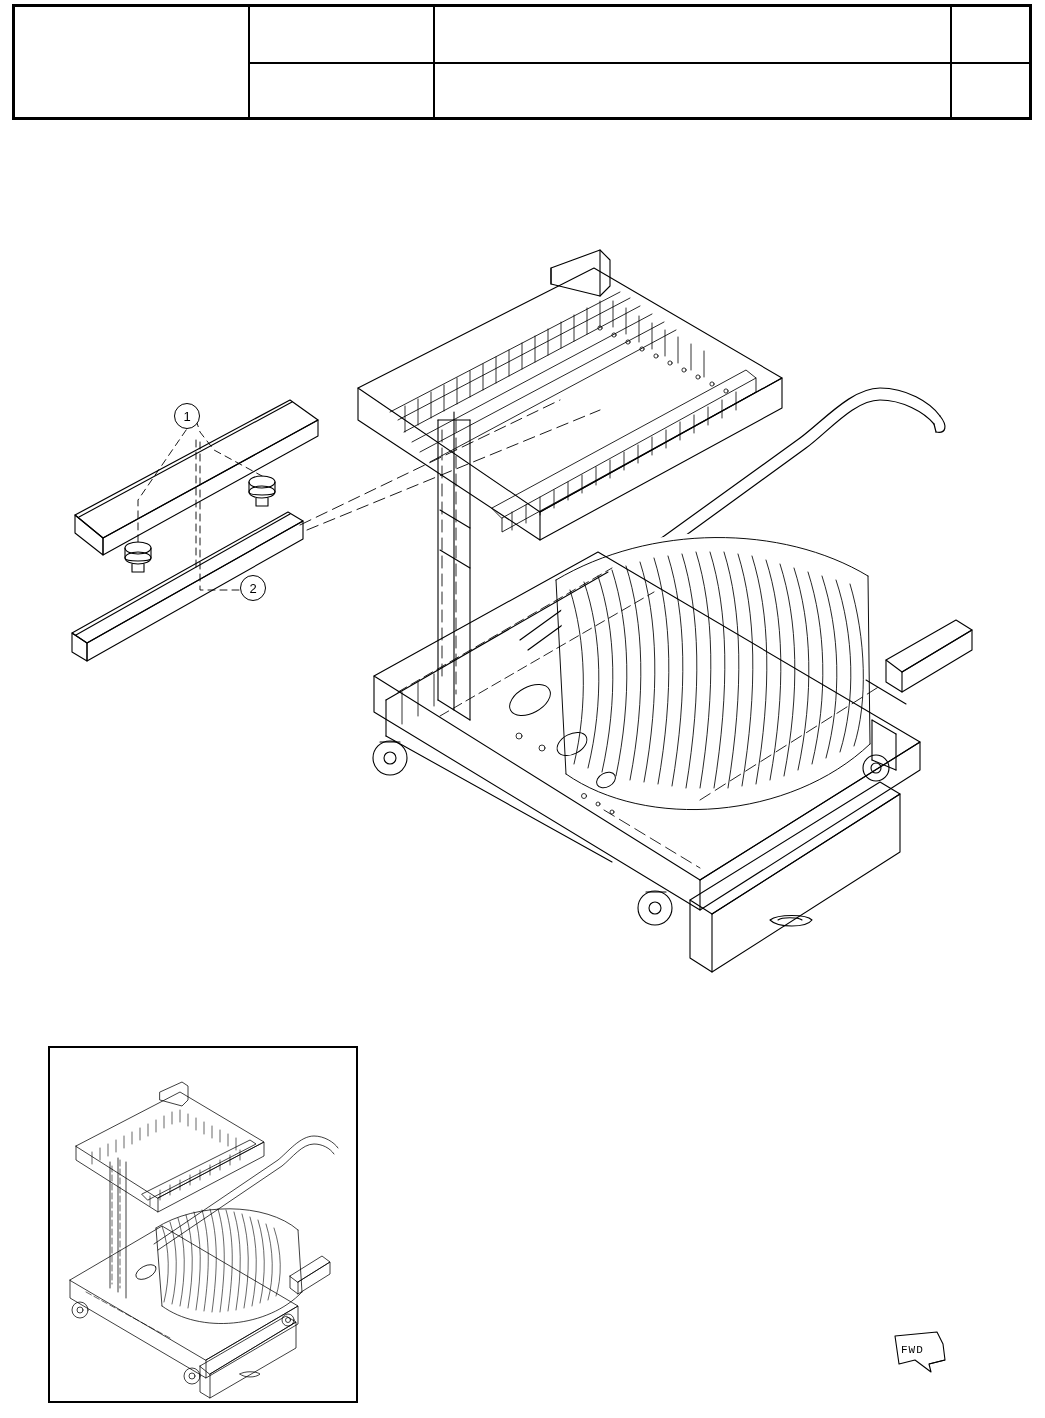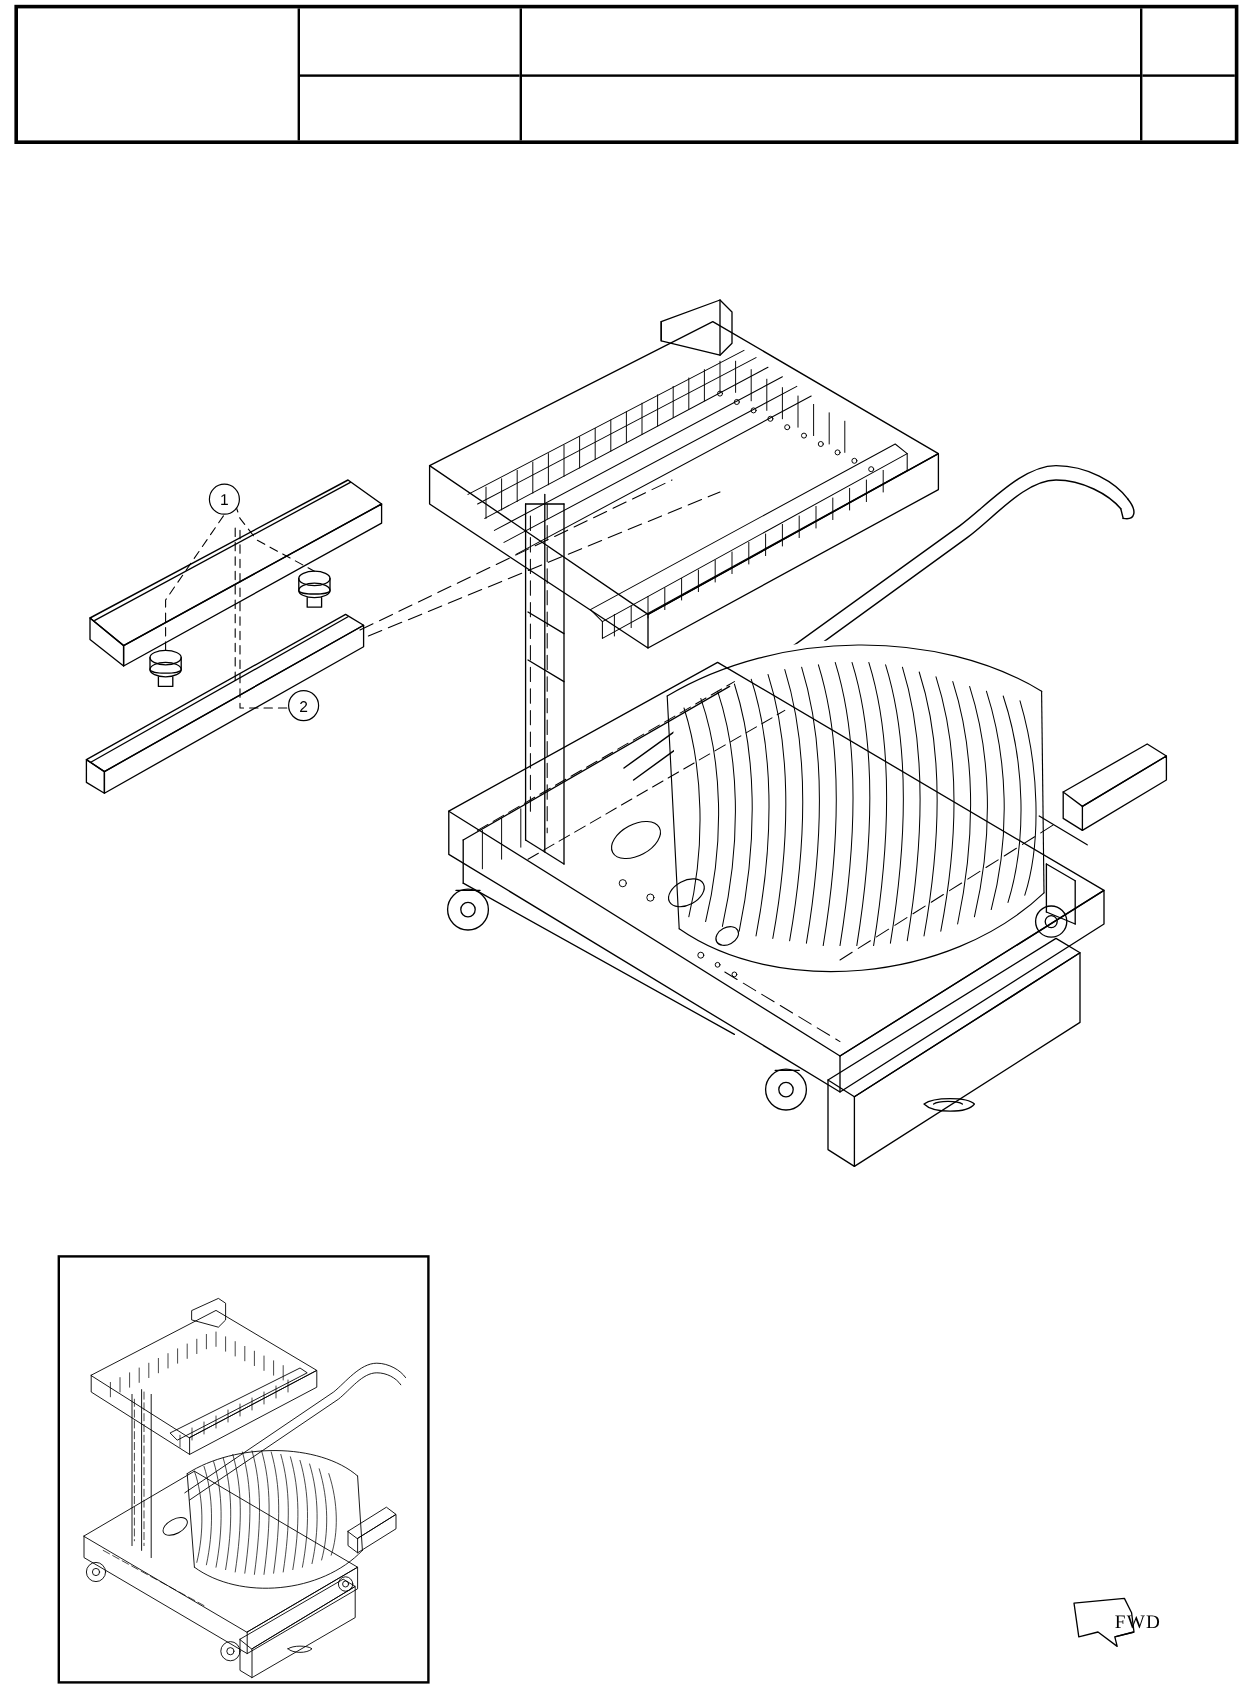--- a/index.html
+++ b/index.html
@@ -79,25 +79,24 @@
     position: absolute;
     left: 893px;
     top: 1330px;
     width: 62px;
     height: 44px;
   }
   .fwd-label {
     position: absolute;
     left: 8px;
     top: 14px;
-    font-size: 16px;
+    font-size: 11px;
     letter-spacing: 1px;
-    font-family: Liberation Serif, serif;
+    font-family: Liberation Mono, monospace;
     color: #000;
-    margin-left: 28px;
   }
 
   
   .callout {
     position: absolute;
     width: 26px;
     height: 26px;
     border: 1.5px solid #000;
     border-radius: 50%;
     box-sizing: border-box;

